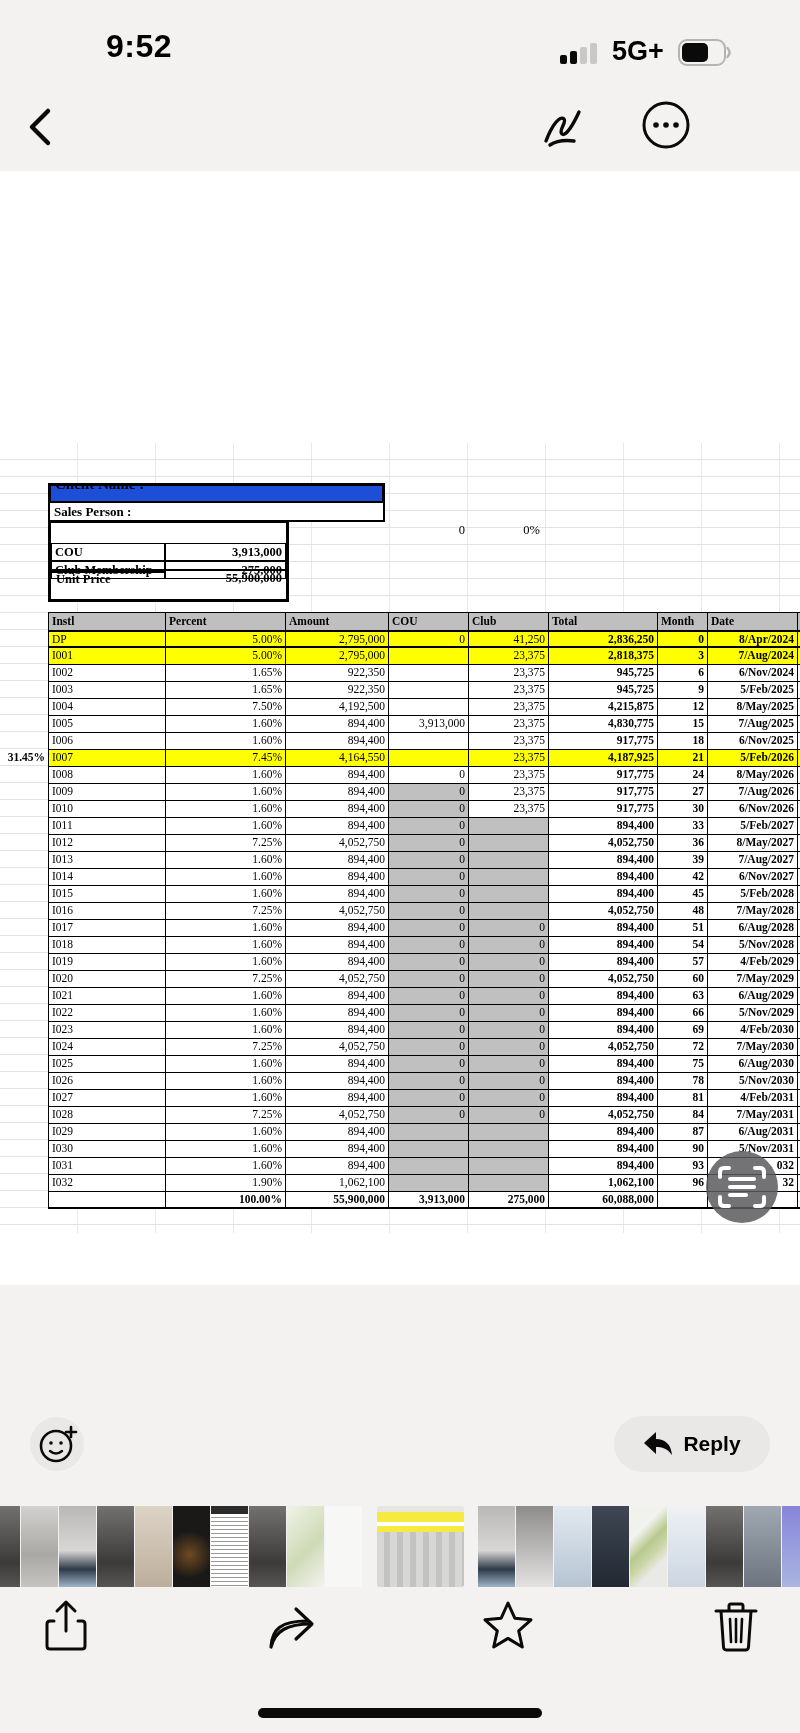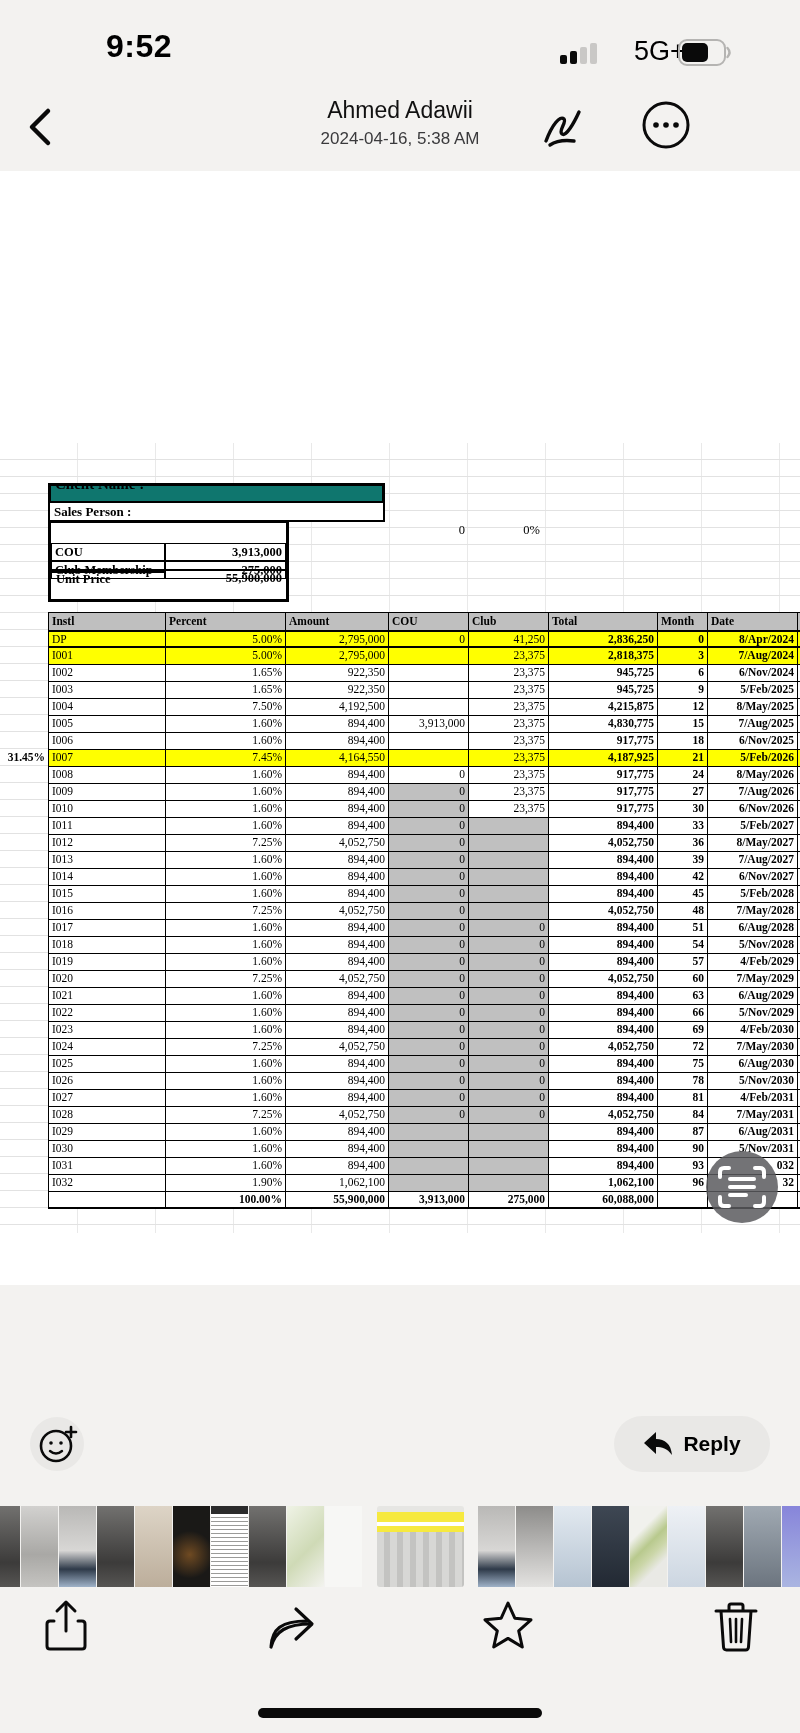--- a/index.html
+++ b/index.html
@@ -8,40 +8,40 @@
     background:#f3f2f0;
     font-family:"Liberation Sans", sans-serif;
     -webkit-font-smoothing:antialiased;
   }
   
   .statusbar{position:absolute;top:0;left:0;width:800px;height:85px;padding-left:44px;}
   .time{position:absolute;left:106px;top:28px;font-size:32px;font-weight:700;color:#000;letter-spacing:.5px;}
   .sig{position:absolute;left:560px;top:42px;display:flex;align-items:flex-end;gap:3px;height:22px;}
   .sig i{display:block;width:7px;border-radius:2px;background:#0a0a0a;}
   .sig i.dim{background:#c9c8c6;}
-  .net{position:absolute;left:612px;top:36px;font-size:27px;font-weight:400;color:#000;margin-left:22px;}
+  .net{position:absolute;left:612px;top:36px;font-size:27px;font-weight:700;color:#000;}
   .batt{position:absolute;left:678px;top:39px;width:56px;height:27px;}
   
   .nav{position:absolute;top:85px;left:0;width:800px;height:86px;border-bottom:1px solid #dcdbd9;}
   .nav-title{position:absolute;top:12px;left:0;width:800px;text-align:center;font-size:23px;font-weight:500;color:#111;}
   .nav-sub{position:absolute;top:44px;left:0;width:800px;text-align:center;font-size:17px;font-weight:400;color:#3a3a3c;}
   .backbtn{position:absolute;left:18px;top:14px;width:48px;height:56px;}
   .markupbtn{position:absolute;left:536px;top:12px;width:56px;height:56px;}
   .morebtn{position:absolute;left:640px;top:14px;width:52px;height:52px;}
   
   .photo{position:absolute;top:171px;left:0;width:800px;height:1114px;background:#ffffff;}
   .sheet-grid{position:absolute;left:0;top:272px;width:800px;height:790px;
     background:
       repeating-linear-gradient(to bottom, transparent 0px, transparent 16px, #dedede 16px, #dedede 17px),
       repeating-linear-gradient(to right, transparent 0px, transparent 77px, #e6e6e6 77px, #e6e6e6 78px);
     opacity:.85;}
   .sheet{position:absolute;left:0;top:0;width:800px;height:1114px;color:#000;
     font-family:"Liberation Serif", serif;}
   .clientbox{position:absolute;left:48px;top:312px;width:337px;height:20px;border:3px solid #000;border-bottom:2px solid #000;
-    overflow:hidden;background:#0f766e;box-sizing:border-box;}
+    overflow:hidden;background:#1d4ed8;box-sizing:border-box;}
   .clientbox span{display:block;font-weight:700;font-size:15px;margin:-10px 0 0 4px;}
   .salesbox{position:absolute;left:48px;top:332px;width:337px;height:19px;border:2px solid #000;border-top:none;background:#fff;box-sizing:border-box;}
   .salesbox span{display:block;font-weight:700;font-size:13px;margin:1px 0 0 4px;}
   .summary{position:absolute;left:48px;top:349px;width:241px;border:3px solid #000;box-sizing:border-box;background:#fff;}
   .sum-row{display:flex;height:18px;}
   .sum-row.tall{height:20px;}
   .sum-label{width:115px;border:1px solid #000;border-right:2px solid #000;font-weight:700;font-size:12.5px;padding-left:3px;box-sizing:border-box;line-height:17px;white-space:nowrap;}
   .sum-val{flex:1;border:1px solid #000;border-left:none;font-weight:700;font-size:12.5px;text-align:right;padding-right:3px;box-sizing:border-box;line-height:17px;}
   .yel{background:#ffff00;margin-top:46px;}
   .sum-row .thick{border-width:2px;}
@@ -114,22 +114,20 @@
     </svg>
   </div>
 </div>
 
 <div class="nav">
   <div class="backbtn">
     <svg width="48" height="56" viewBox="0 0 48 56">
       <polyline points="30,12 14,28 30,44" fill="none" stroke="#0a0a0a" stroke-width="4.5" stroke-linecap="round" stroke-linejoin="round"></polyline>
     </svg>
   </div>
-  <div class="nav-title">Ahmed Adawii</div>
-  <div class="nav-sub">2024-04-16, 5:38 AM</div>
   <div class="markupbtn">
     <svg width="56" height="56" viewBox="0 0 56 56">
       <path d="M10 44 C16 28 24 18 28 22 C31 25 22 34 26 37 C30 40 38 26 43 15" fill="none" stroke="#0a0a0a" stroke-width="3.4" stroke-linecap="round" stroke-linejoin="round"></path>
       <path d="M14 48 C20 44 30 43 38 44" fill="none" stroke="#0a0a0a" stroke-width="3.4" stroke-linecap="round"></path>
     </svg>
   </div>
   <div class="morebtn">
     <svg width="52" height="52" viewBox="0 0 52 52">
       <circle cx="26" cy="26" r="22" fill="none" stroke="#0a0a0a" stroke-width="3"></circle>
       <circle cx="16" cy="26" r="2.8" fill="#0a0a0a"></circle>

